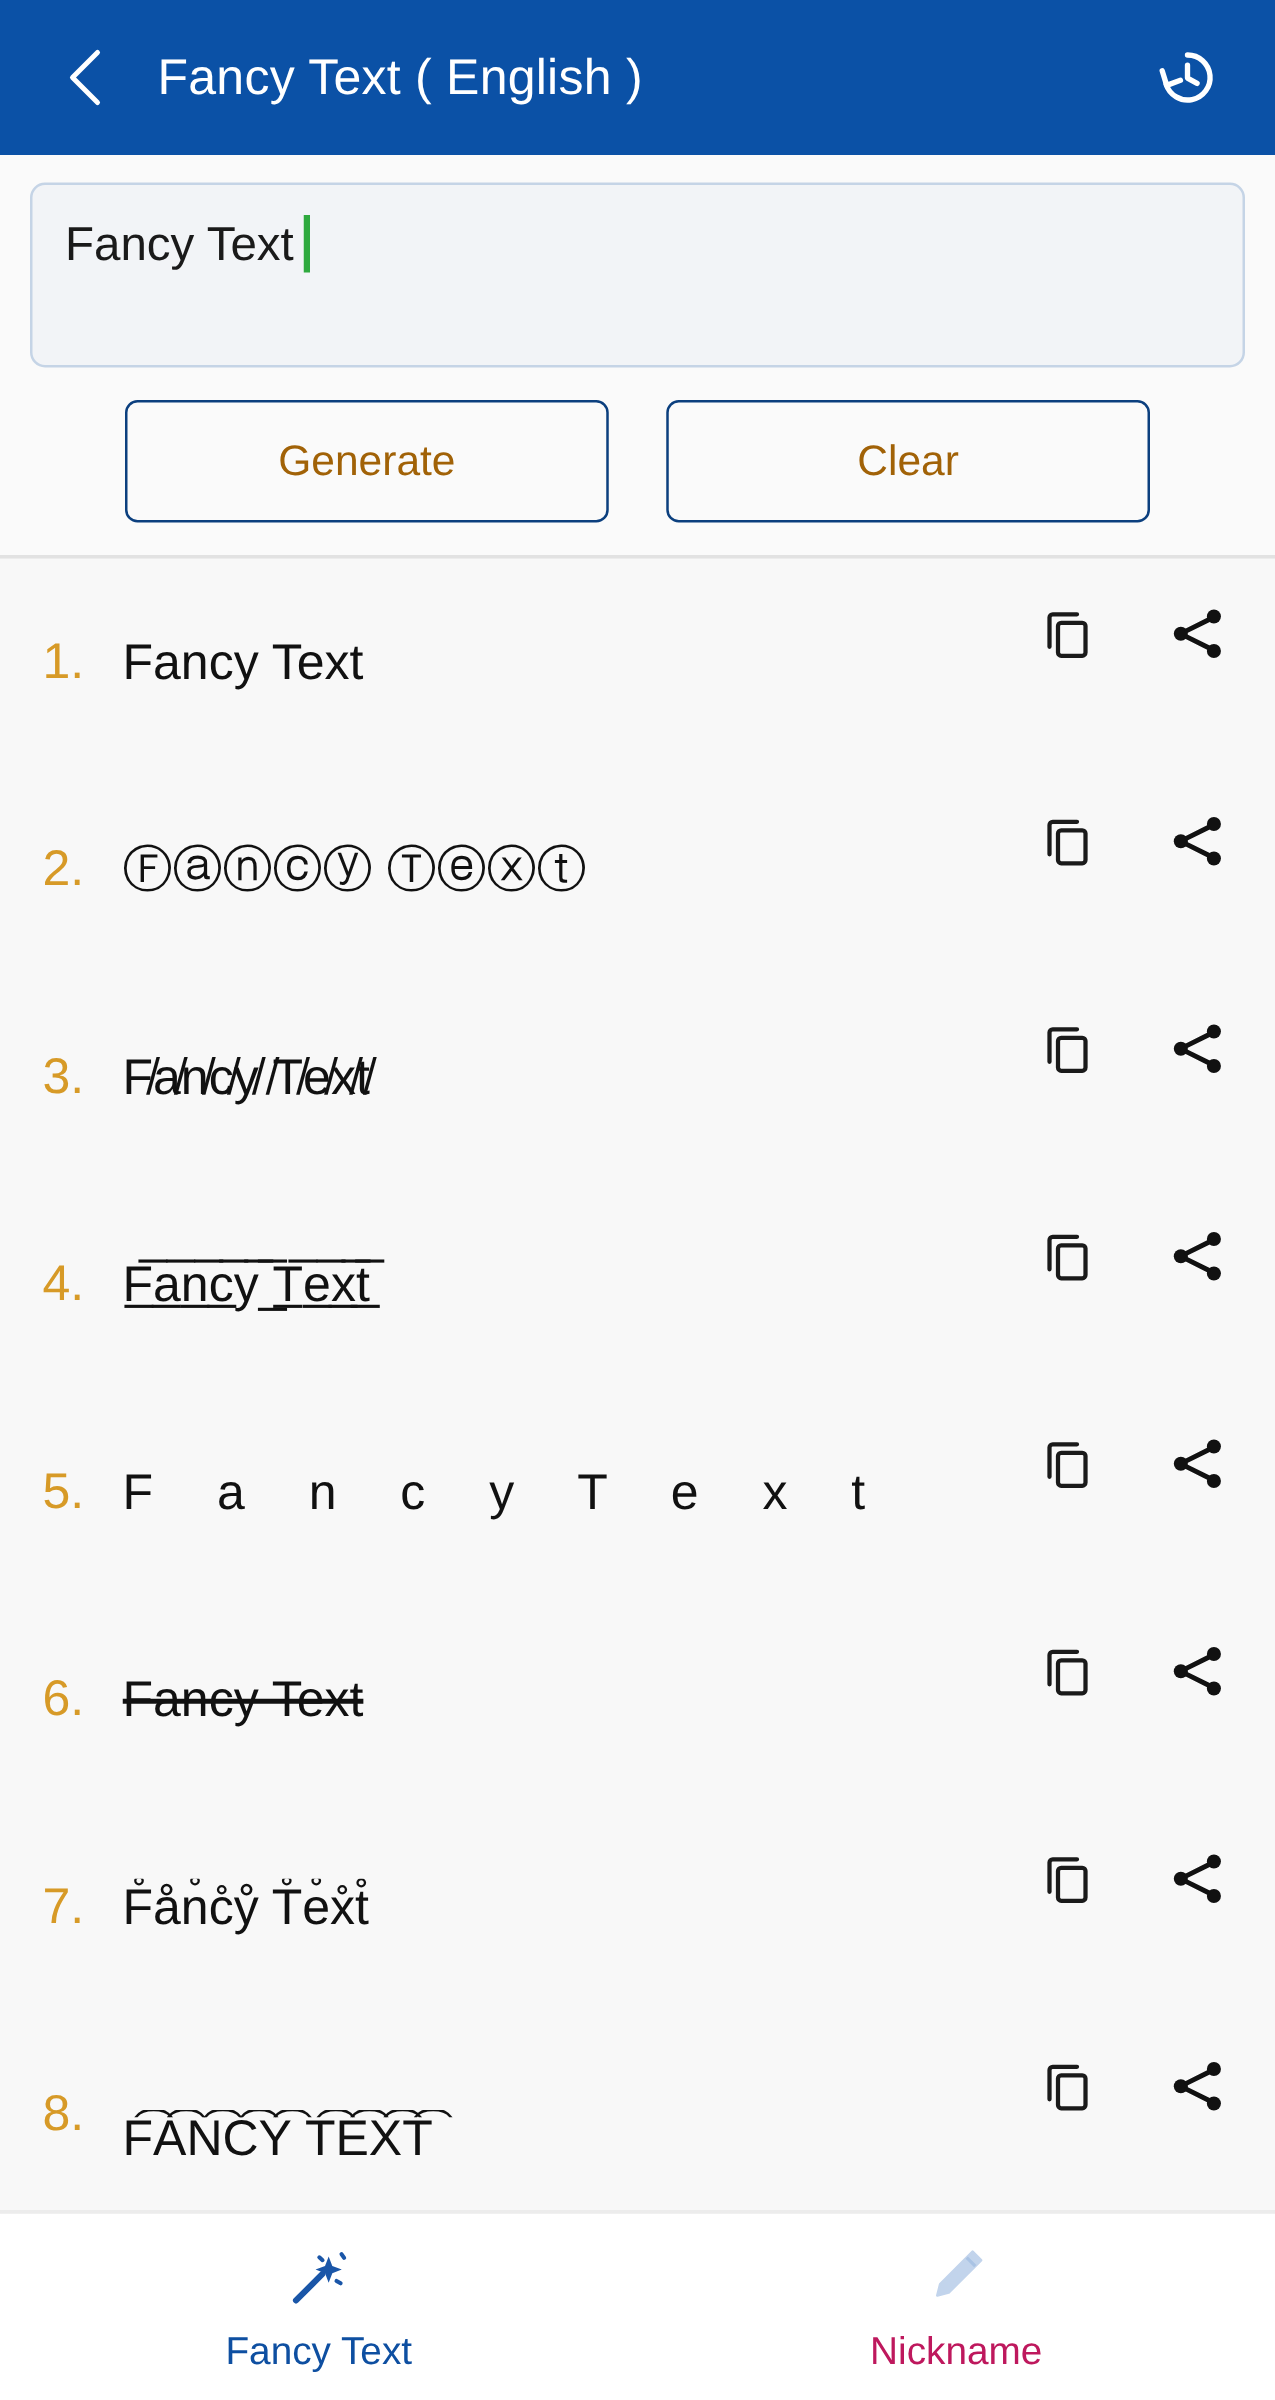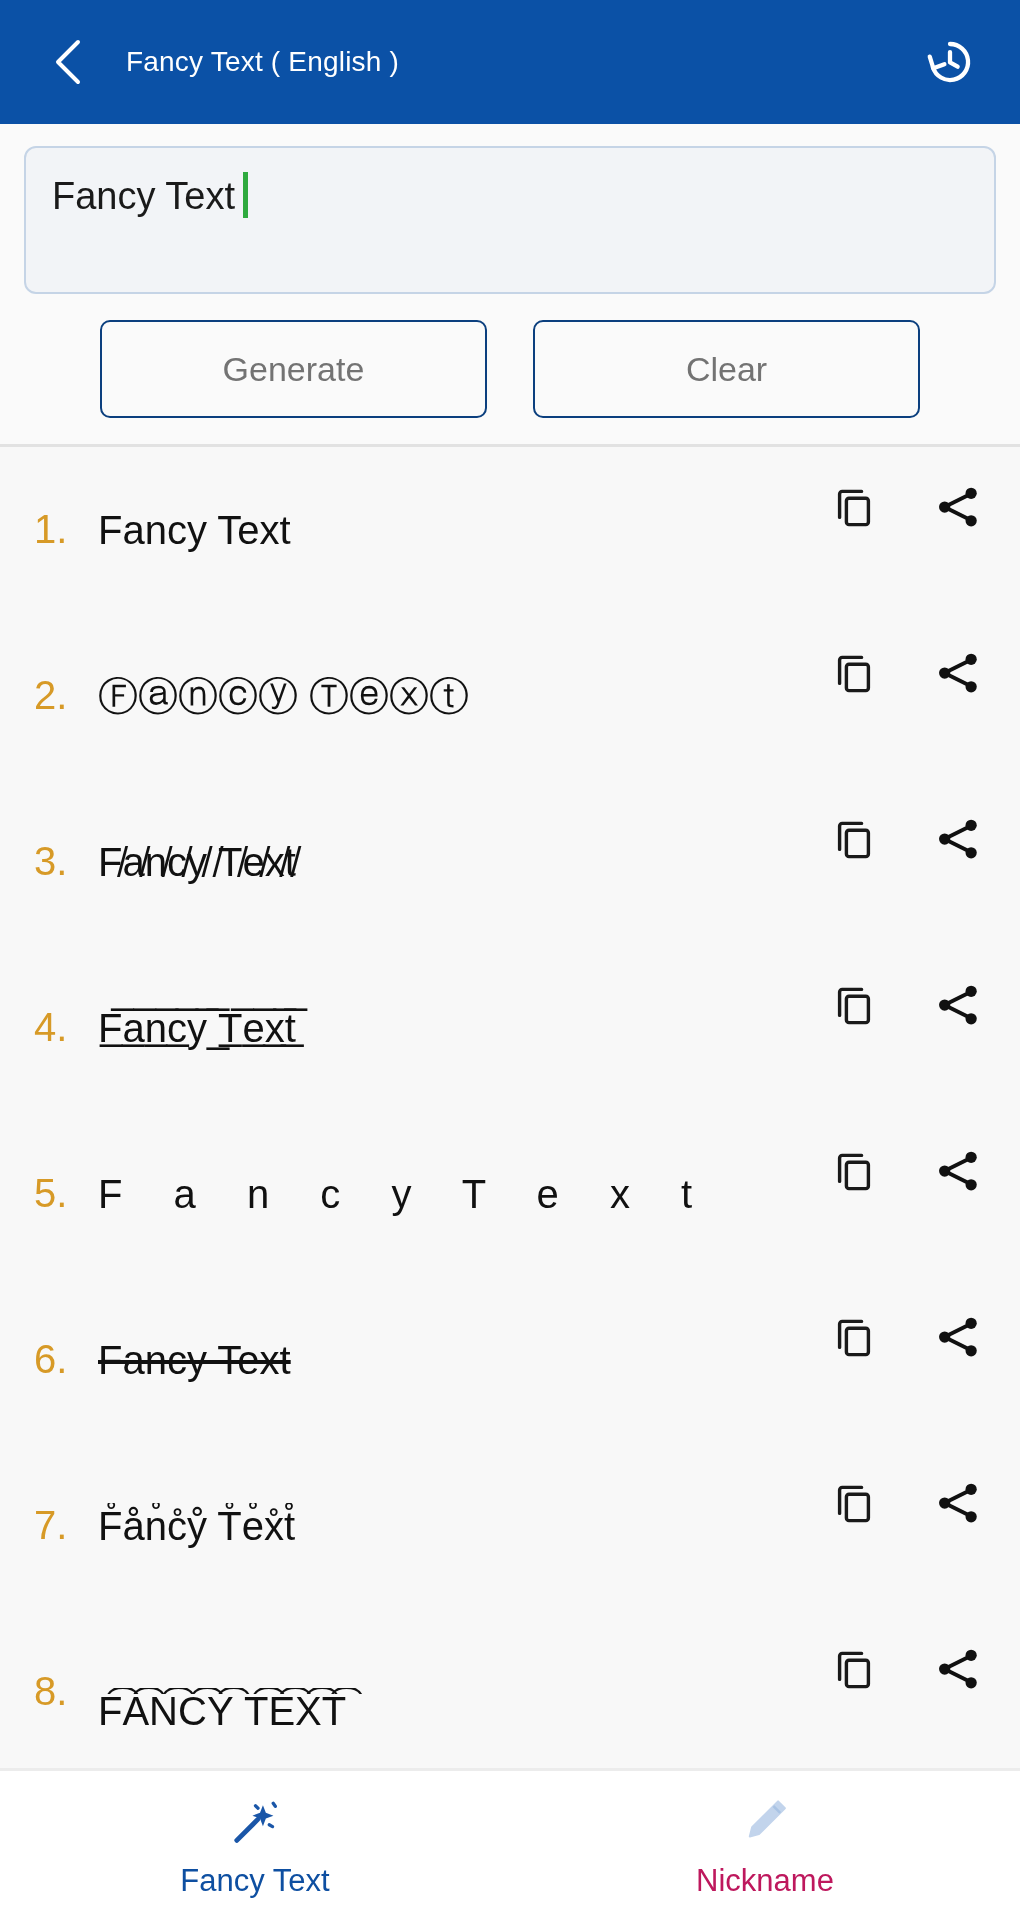--- a/index.html
+++ b/index.html
@@ -11,21 +11,21 @@
   }
   .app { width:1020px; height:1920px; display:flex; flex-direction:column; background:#f8f8f8; }
 
   
   .appbar {
     height:124px; background:#0b51a6; flex:0 0 124px;
     display:flex; align-items:center; padding:0 38px; position:relative;
   }
   .back-btn { width:64px; height:64px; display:flex; align-items:center; justify-content:center; cursor:pointer; }
   .appbar-title {
-    color:#ffffff; font-size:28px; font-weight:400; margin-left:24px;
+    color:#ffffff; font-size:40px; font-weight:400; margin-left:24px;
     letter-spacing:0.2px; white-space:nowrap;text-align:center;
   }
   .history-btn {
     position:absolute; right:38px; top:50%; transform:translateY(-50%);
     width:64px; height:64px; display:flex; align-items:center; justify-content:center; cursor:pointer;
   }
 
   
   .input-panel { background:#fafafa; padding:22px 24px 26px 24px; flex:0 0 auto; }
   .textbox {
@@ -35,21 +35,21 @@
   .textbox-value {
     font-size:38px; color:#1a1a1a; line-height:1.1; display:inline-block; vertical-align:middle;
   }
   .caret {
     display:inline-block; width:5px; height:46px; background:#2faa3f;
     vertical-align:middle; margin-left:8px; position:relative; top:-2px;
   }
   .btn-row { display:flex; gap:46px; margin-top:26px; padding:0 76px; }
   .btn {
     flex:1; height:98px; border:2px solid #0b3f7e; border-radius:10px;
-    background:#fafafa; color:#737373; font-size:34px;
+    background:#fafafa; color:#a16207; font-size:34px;
     font-family:"Liberation Sans","DejaVu Sans",sans-serif;
     display:flex; align-items:center; justify-content:center; cursor:pointer;
   }
   .divider { height:3px; background:#e2e2e2; width:100%; }
 
   
   .list { flex:1 1 auto; background:#f8f8f8; overflow:hidden; }
   .row {
     height:166px; display:flex; align-items:center;
     padding:0 34px 0 34px; position:relative;

